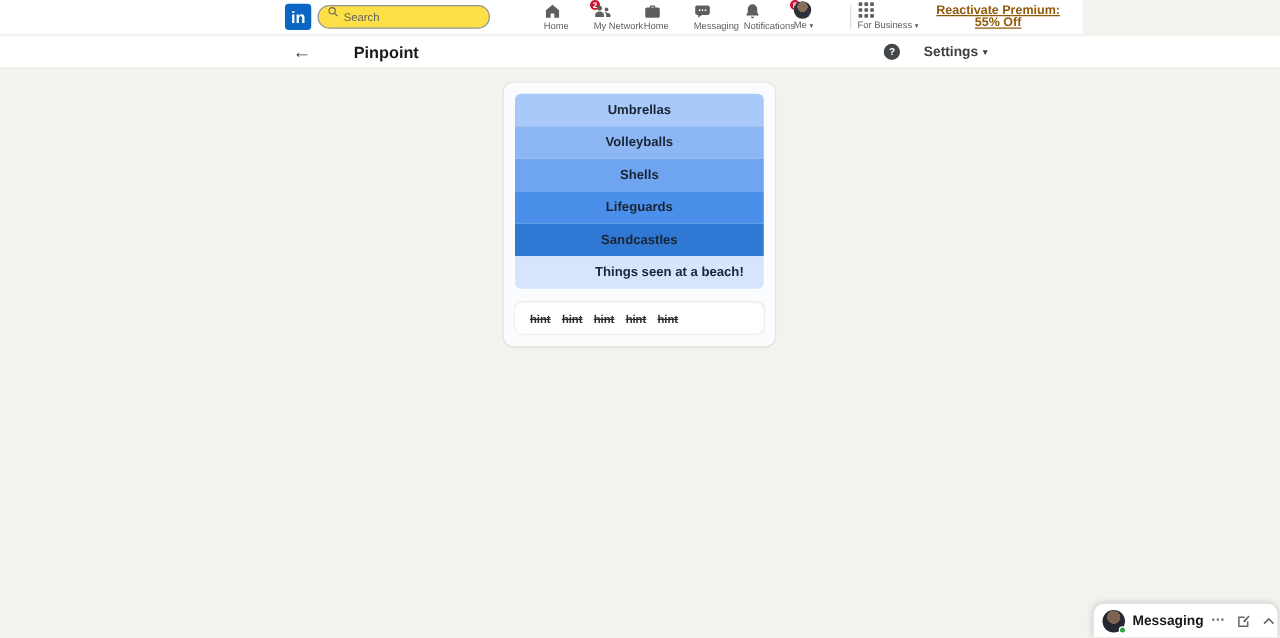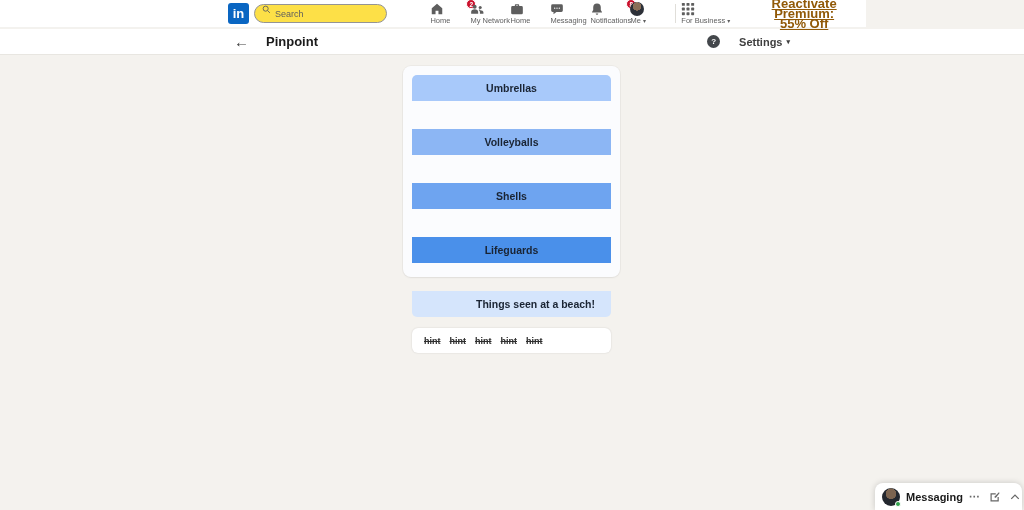--- a/index.html
+++ b/index.html
@@ -53,47 +53,47 @@
   }
   .me-avatar {
     width: 14px; height: 14px; border-radius: 50%;
     background: radial-gradient(circle at 50% 32%, #8a6f58 0 34%, #2c3038 36% 100%);
   }
   .chev { font-size: 6px; color: #5f5f5f; }
   .nav-divider { width: 1px; height: 19px; background: #e0ded9; margin: 0 5px; }
   .biz { width: 56px; }
   .premium {
     margin-left: 7px; display: flex; flex-direction: column; align-items: center;
-    font-size: 13px; font-weight: 600; line-height: 10px;
+    font-size: 10px; font-weight: 600; line-height: 10px;
     text-decoration: underline; cursor: pointer; text-align: center;
   }
   
   .subheader {
     position: absolute; top: 29px; left: 0; width: 1024px; height: 26px;
     background: #fff; border-bottom: 1px solid #e8e6e1;
     display: flex; align-items: center; padding: 0 234px 0 234px; z-index: 5;
   }
   .back-btn { font-size: 15px; color: #3c3c3c; cursor: pointer; line-height: 1; }
-  .page-title { font-size: 13px; font-weight: bold; margin-left: 17px; color: #1a1a1a; }
+  .page-title { font-size: 13px; font-weight: bold; margin-left: 34px; color: #1a1a1a; }
   .sub-right { margin-left: auto; display: flex; align-items: center; gap: 19px; }
   .help-icon {
     width: 13px; height: 13px; border-radius: 50%; background: #43474b;
     color: #fff; font-size: 8px; font-weight: bold; display: flex;
     align-items: center; justify-content: center; cursor: pointer;
   }
   .settings { font-size: 11px; font-weight: 700; color: #3f3f3f; cursor: pointer;
     display: flex; align-items: center; gap: 4px; }
   .settings .chev { font-size: 7px; color: #3f3f3f; }
   
   .game-card {
     position: absolute; left: 403px; top: 66px; width: 217px; height: 211px;
     background: #fbfcfe; border-radius: 8px; padding: 9px;
     box-shadow: 0 0 0 1px rgba(0,0,0,.03), 0 1px 2px rgba(0,0,0,.05);
   }
-  .bars { width: 199px; display: flex; flex-direction: column; gap: 28px; }
+  .bars { width: 199px; display: flex; flex-direction: column; }
   .bar {
     height: 26px; display: flex; align-items: center; justify-content: center;
     font-size: 10.5px; font-weight: bold; color: #1a2433; cursor: pointer;
   }
   .bar:first-child { border-radius: 5px 5px 0 0; }
   .bar:last-child { border-radius: 0 0 5px 5px; }
   .hint-box {
     margin-top: 11px; width: 199px; height: 25px; background: #fff;
     border-radius: 6px; display: flex; align-items: center;
     padding: 0 12px; gap: 9px; box-shadow: 0 0 2px rgba(0,0,0,.14);
@@ -244,20 +244,21 @@
   </span>
 </div>
 
 <main>
   <section class="game-card">
     <div class="bars">
       <div class="bar" style="background: rgb(168, 201, 250);">Umbrellas</div>
       <div class="bar" style="background: rgb(140, 182, 244);">Volleyballs</div>
       <div class="bar" style="background: rgb(110, 164, 240);">Shells</div>
       <div class="bar" style="background: rgb(74, 144, 234);">Lifeguards</div>
+      <div class="bar" style="background: rgb(47, 120, 212);">Sandcastles</div>
       <div class="bar" style="background: rgb(213, 229, 252); padding-left: 48px;">Things seen at a beach!</div>
     </div>
     <div class="hint-box">
       <span class="hint">hint</span>
       <span class="hint">hint</span>
       <span class="hint">hint</span>
       <span class="hint">hint</span>
       <span class="hint">hint</span>
     </div>
   </section>

